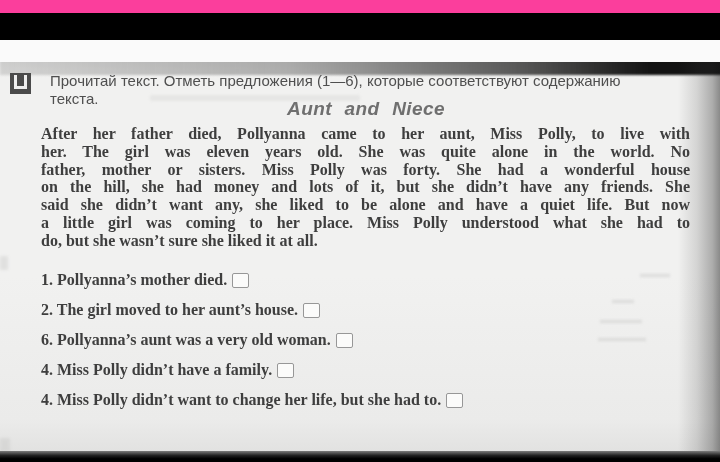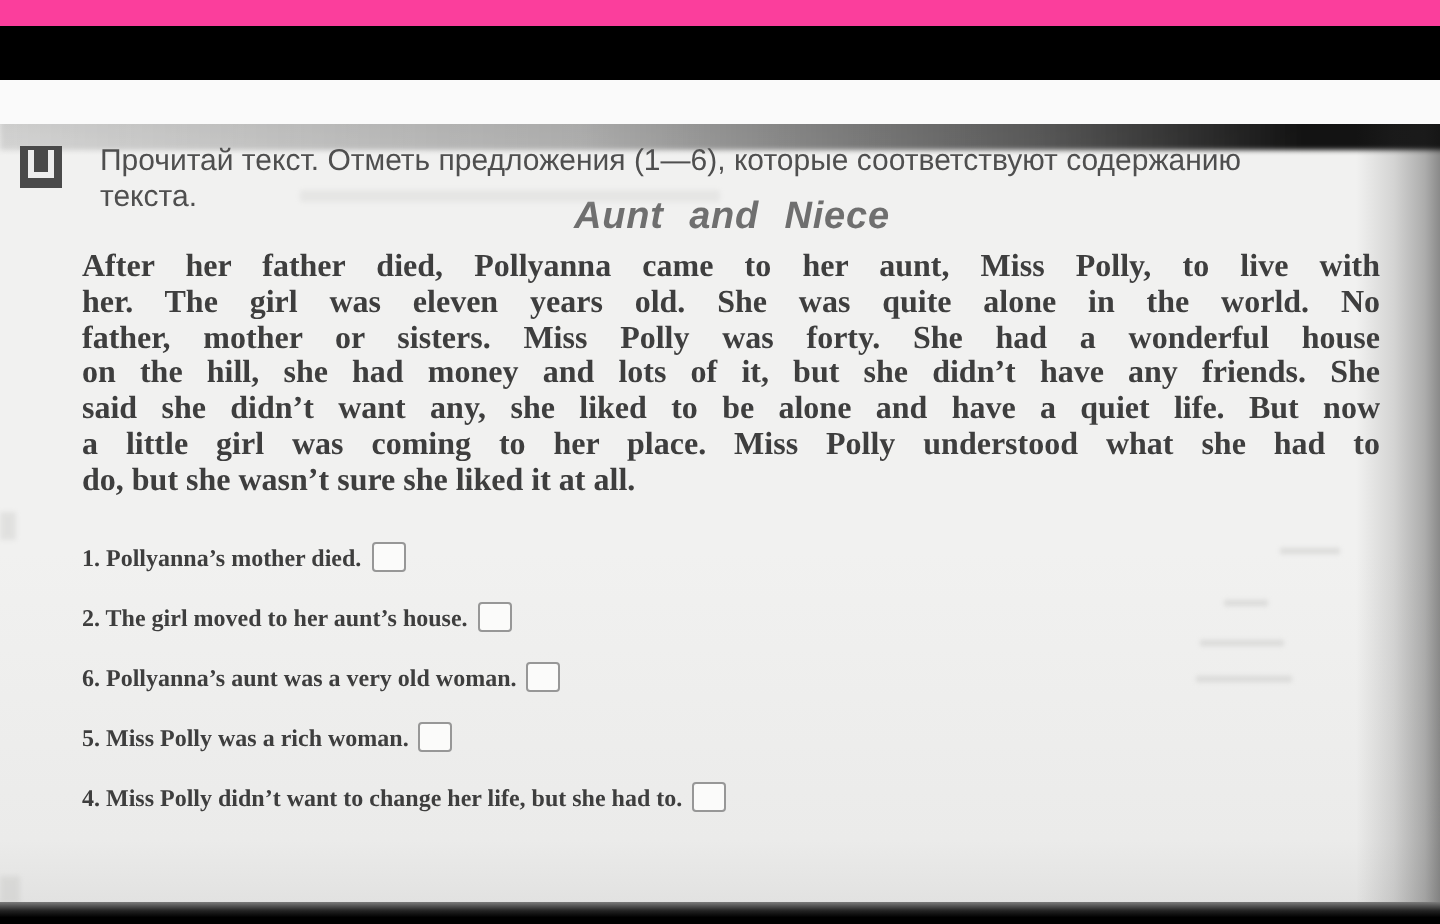--- a/index.html
+++ b/index.html
@@ -46,21 +46,21 @@
     position:absolute;left:40px;top:36px;width:652px;text-align:center;
     font-family:"Liberation Sans", sans-serif;font-weight:700;font-size:19px;color:#6f6f6f;
     word-spacing:7px;letter-spacing:.4px;font-style:italic;
   }
   .para{position:absolute;left:41px;top:63px;width:649px;
     font-weight:700;font-size:16px;line-height:17.8px;color:#3e3e3e;}
   .pline{text-align:justify;text-align-last:justify;white-space:normal;}
   .pline.last{text-align:center;text-align-last:left;}
 
   .items{position:absolute;left:41px;top:209px;width:640px;
-    font-weight:700;font-size:12px;color:#3e3e3e;}
+    font-weight:700;font-size:16px;color:#3e3e3e;}
   .item{line-height:17px;margin-bottom:13px;white-space:nowrap;}
   .cbox{
     display:inline-block;width:15px;height:13px;margin-left:5px;vertical-align:-3px;
     border:1.6px solid #979797;border-radius:2px;background:#fbfbfa;
   }
 
   
   .smudge{position:absolute;background:#c9c9c7;filter:blur(1.4px);opacity:.55;}
   .s1{left:150px;top:33px;width:210px;height:6px;opacity:.28;}
   .s2{left:640px;top:212px;width:30px;height:3px;}
@@ -116,21 +116,21 @@
       <div class="item">
         <span>1. Pollyanna’s mother died.</span><span class="cbox"></span>
       </div>
       <div class="item">
         <span>2. The girl moved to her aunt’s house.</span><span class="cbox"></span>
       </div>
       <div class="item">
         <span>6. Pollyanna’s aunt was a very old woman.</span><span class="cbox"></span>
       </div>
       <div class="item">
-        <span>5. Miss Polly was a rich woman.</span><span class="cbox"></span>
+        <span>4. Miss Polly didn’t have a family.</span><span class="cbox"></span>
       </div>
       <div class="item">
         <span>4. Miss Polly didn’t want to change her life, but she had to.</span><span class="cbox"></span>
       </div>
     </div>
 
     <div class="smudge s1"></div>
     <div class="smudge s2"></div>
     <div class="smudge s3"></div>
     <div class="smudge s4"></div>

